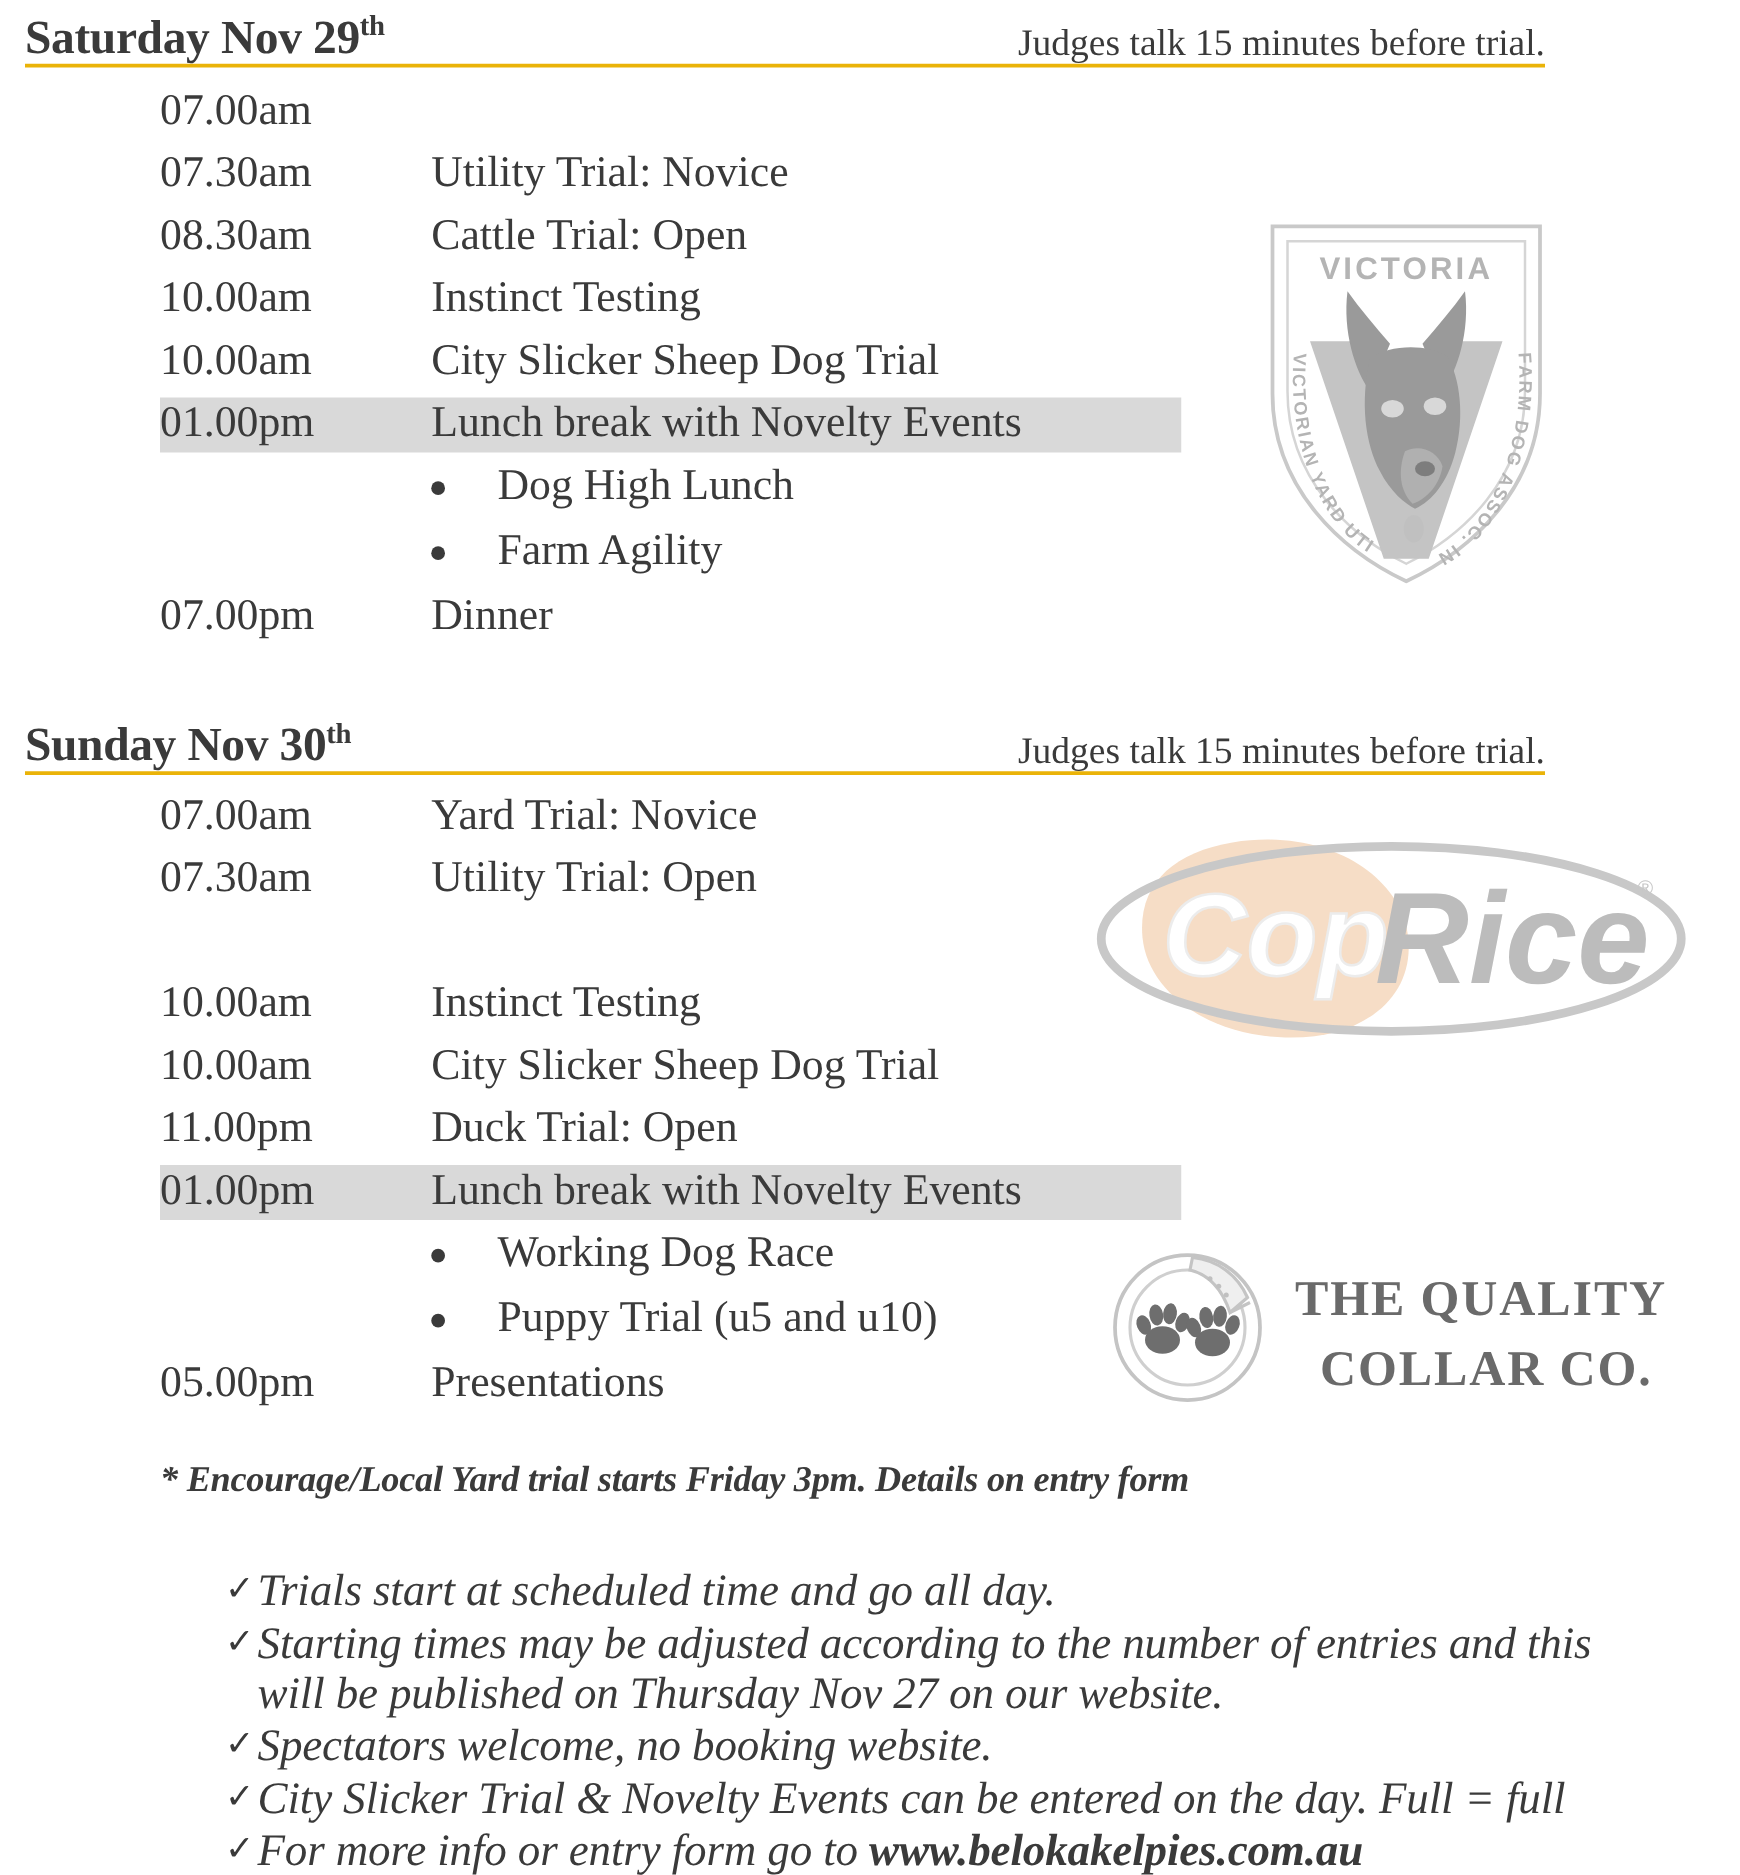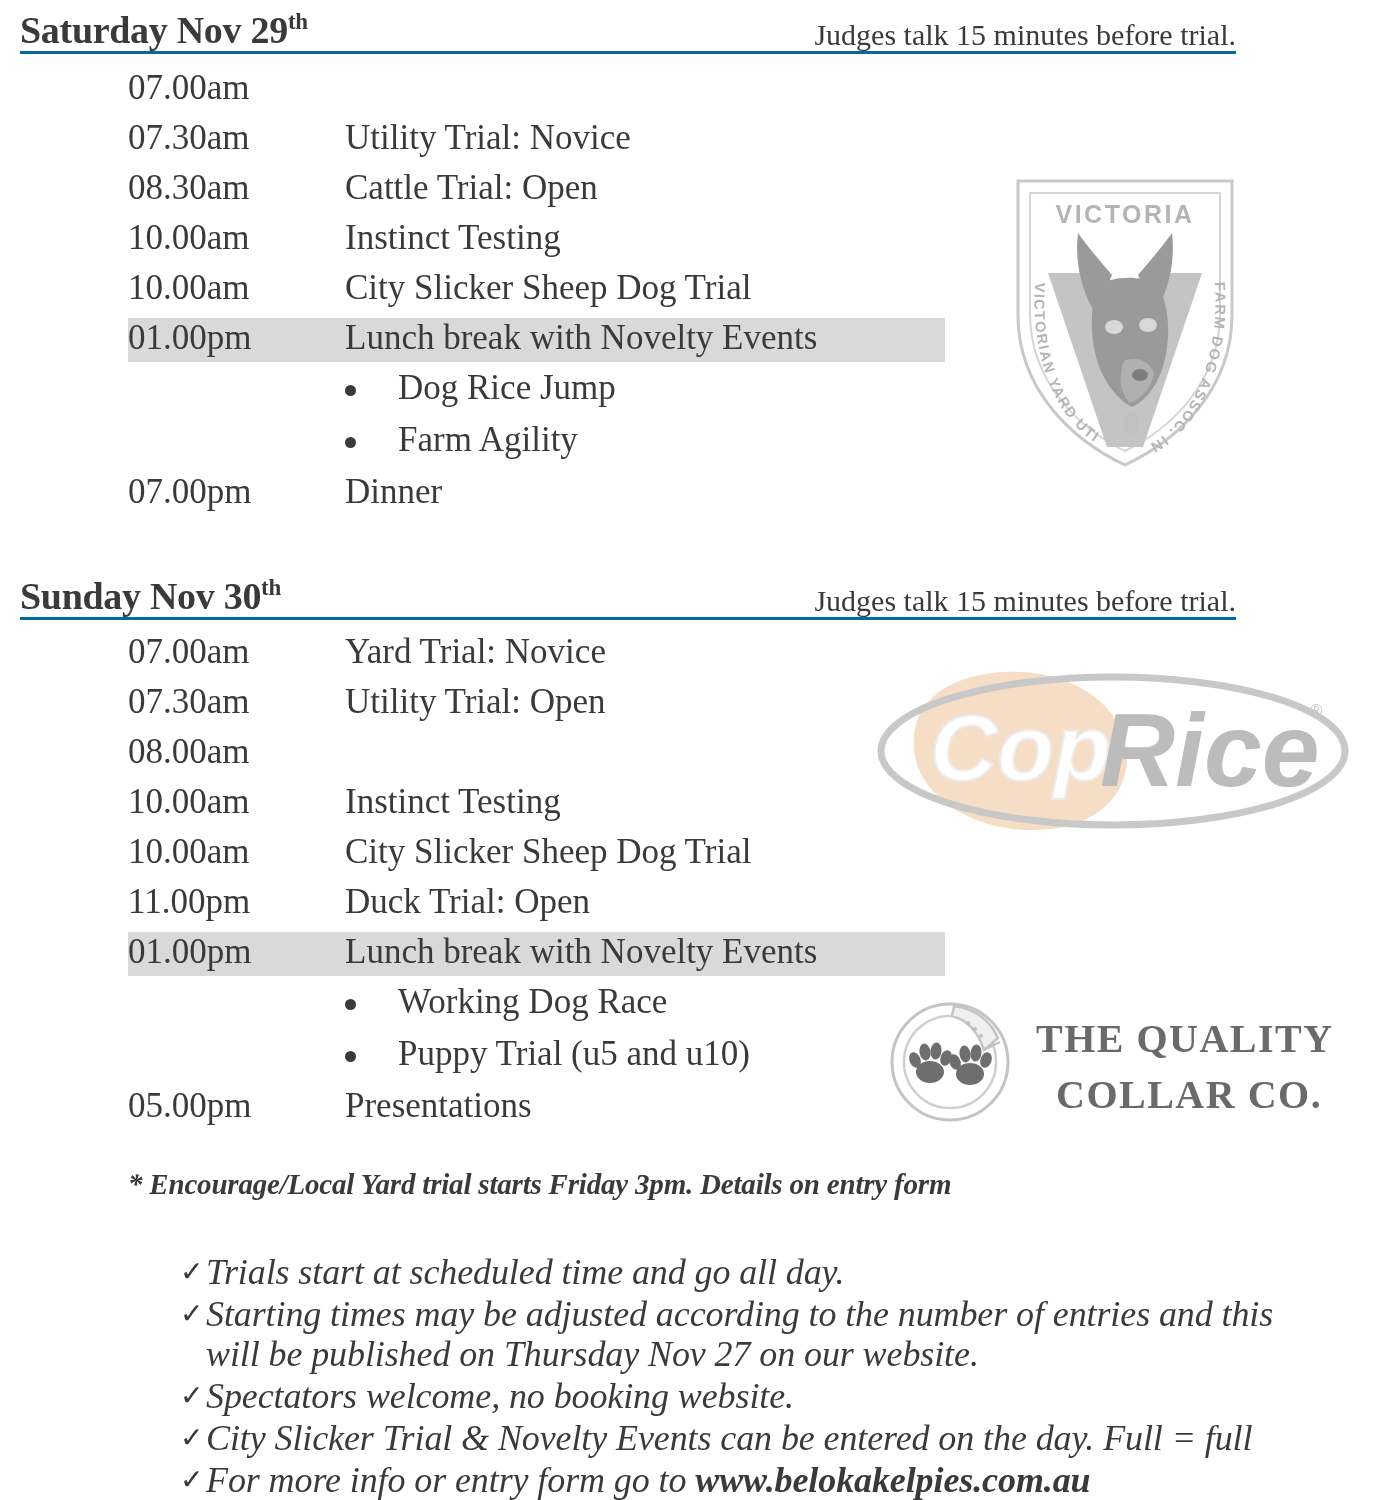--- a/index.html
+++ b/index.html
@@ -21,21 +21,21 @@
     width: 1392px;
     height: 1500px;
   }
 
   
   .day-header {
     position: absolute;
     left: 20px;
     width: 1216px;
     height: 44px;
-    border-bottom: 3px solid #0369a1;
+    border-bottom: 3px solid #eab308;
     box-sizing: border-box;
   }
   .day-title {
     position: absolute;
     left: 0;
     bottom: 2px;
     font-size: 38px;
     font-weight: bold;
     letter-spacing: -0.3px;
     line-height: 1;
@@ -222,21 +222,21 @@
       <div class="event">City Slicker Sheep Dog Trial</div>
     </div>
     <div class="srow highlight">
       <div class="hl-bg"></div>
       <div class="time">01.00pm</div>
       <div class="event">Lunch break with Novelty Events</div>
     </div>
 
     <div class="brow">
       <span class="dot"></span>
-      <span class="btext">Dog Rice Jump</span>
+      <span class="btext">Dog High Lunch</span>
     </div>
     <div class="brow">
       <span class="dot"></span>
       <span class="btext">Farm Agility</span>
     </div>
 
     <div class="srow">
       <div class="time">07.00pm</div>
       <div class="event">Dinner</div>
     </div>
@@ -296,21 +296,20 @@
   <div class="sched" style="top:628px;">
     <div class="srow">
       <div class="time">07.00am</div>
       <div class="event">Yard Trial: Novice</div>
     </div>
     <div class="srow">
       <div class="time">07.30am</div>
       <div class="event">Utility Trial: Open</div>
     </div>
     <div class="srow">
-      <div class="time">08.00am</div>
     </div>
     <div class="srow">
       <div class="time">10.00am</div>
       <div class="event">Instinct Testing</div>
     </div>
     <div class="srow">
       <div class="time">10.00am</div>
       <div class="event">City Slicker Sheep Dog Trial</div>
     </div>
     <div class="srow">

